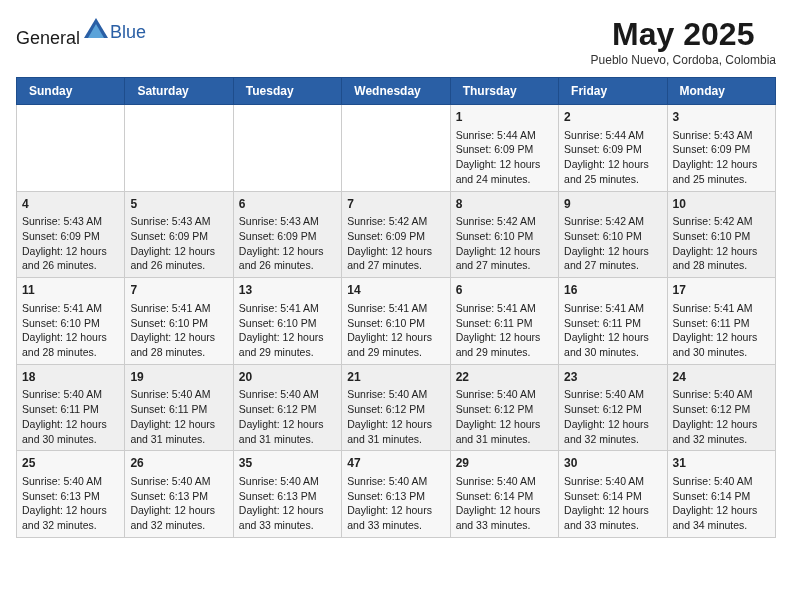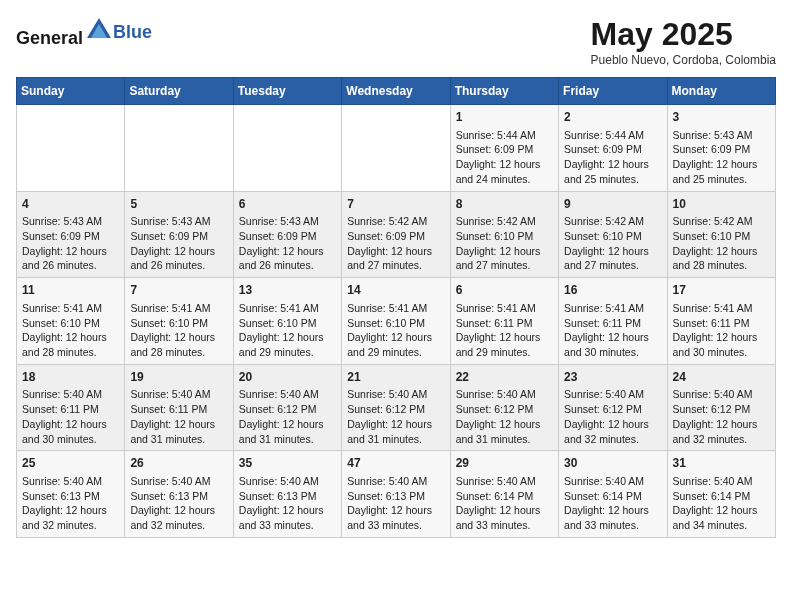--- a/index.html
+++ b/index.html
@@ -15,54 +15,54 @@
       justify-content: space-between;
       align-items: flex-start;
       margin-bottom: 10px;
     }
     .logo {
       display: flex;
       align-items: center;
     }
     .logo-text-general {
       font-size: 18px;
-      font-weight: bold;
+      font-weight: normal;
       color: #1a1a1a;
     }
     .logo-text-blue {
       font-size: 18px;
-      font-weight: bold;
+      font-weight: normal;
       color: #2a5fa5;
     }
     .logo-icon {
       width: 28px;
       height: 28px;
       margin-left: 2px;
     }
     .title-area {
-      text-align: left;
+      text-align: center;
     }
     .month-title {
       font-size: 32px;
       font-weight: bold;
       color: #1a1a1a;
     }
     .location-title {
       font-size: 12px;
       color: #333;
     }
     .calendar-table {
       width: 100%;
       border-collapse: collapse;
       font-size: 11px;
     }
     .calendar-table thead tr th {
       background-color: #2a5fa5;
       color: #fff;
-      padding: 6px 4px;
+      padding: 6px 12px;
       text-align: left;
       font-size: 12px;
       font-weight: bold;
       border: 1px solid #1e4d8c;
     }
     .calendar-table tbody tr td {
       vertical-align: top;
       padding: 4px 5px;
       border: 1px solid #ccc;
       width: calc(100% / 7);

